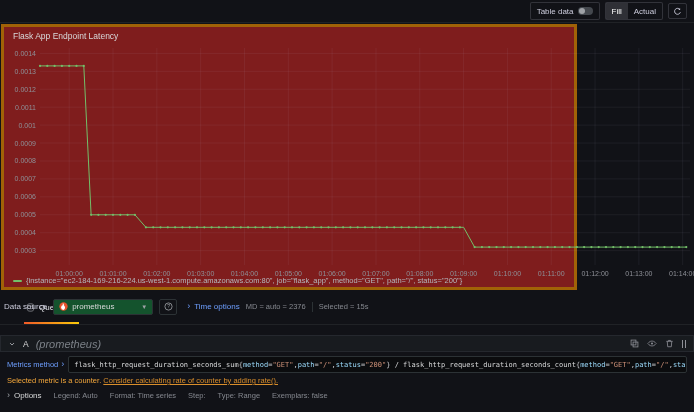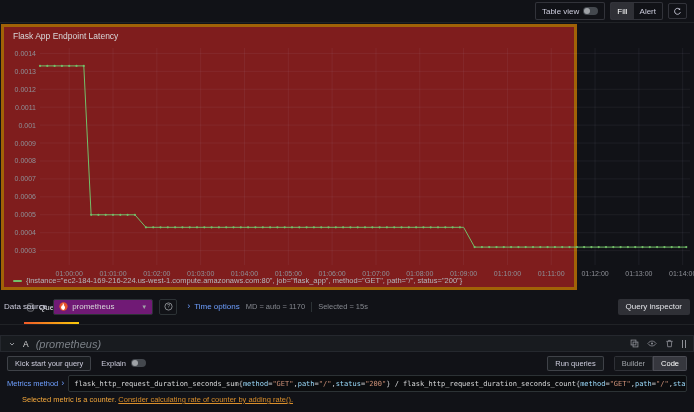--- a/index.html
+++ b/index.html
@@ -25,21 +25,21 @@
   .tabs{position:absolute;top:291px;left:0;right:0;height:34px;display:flex;align-items:center;gap:18px;padding:0 26px;border-bottom:1px solid #202226;box-sizing:border-box;}
   .tab{display:flex;align-items:center;gap:4px;height:100%;position:relative;cursor:pointer;}
   .tab .tab-label{font-size:8px;color:#9fa3a8;}
   .tab.active .tab-label{color:#e3e4e8;font-weight:500;}
   .tab.active::after{content:'';position:absolute;left:-2px;right:-2px;bottom:0;height:2px;background:linear-gradient(90deg,#f05a28,#fbca0a);}
   .badge{font-size:6.5px;background:#2d3137;color:#c7c9cc;border-radius:6px;min-width:8px;height:9px;line-height:9px;text-align:center;padding:0 2px;}
   .tab-ic{color:#8e9097;display:flex;}
   
   .ds-row{position:absolute;top:296px;left:0;right:0;height:21px;display:flex;align-items:center;gap:6px;padding:0 4px;box-sizing:border-box;}
   .ds-label{font-size:8px;color:#ccccdc;}
-  .ds-picker{display:flex;align-items:center;gap:4px;width:100px;height:16px;border:1px solid #2c3235;border-radius:2px;background:#701a75;padding:0 5px;box-sizing:border-box;}
+  .ds-picker{display:flex;align-items:center;gap:4px;width:100px;height:16px;border:1px solid #2c3235;border-radius:2px;background:#14532d;padding:0 5px;box-sizing:border-box;}
   .ds-picker .ds-name{font-size:8px;color:#d8d9da;flex:1;}
   .icon-btn{width:18px;height:16px;border:1px solid #2c3235;border-radius:2px;display:flex;align-items:center;justify-content:center;box-sizing:border-box;color:#9fa2a7;}
   .qo-link{display:flex;align-items:center;gap:4px;font-size:8px;color:#6e9fff;margin-left:4px;}
   .qo-chev{font-size:9px;line-height:1;color:#6e9fff;}
   .qo-summary{font-size:7.5px;color:#85888f;}
   .vdiv{width:1px;height:10px;background:#2c3235;}
   .spacer{flex:1;}
   .btn-secondary{height:16px;display:flex;align-items:center;padding:0 8px;font-size:8px;color:#e3e4e8;background:rgba(204,204,220,.16);border:none;border-radius:2px;}
   
   .qcard{position:absolute;top:335px;left:0;right:0;bottom:0;}
@@ -53,41 +53,41 @@
   .btn-outline{height:15px;display:flex;align-items:center;padding:0 7px;font-size:7.5px;color:#ccccdc;background:#181b1f;border:1px solid rgba(204,204,220,.22);border-radius:2px;box-sizing:border-box;}
   .explain{display:flex;align-items:center;gap:5px;font-size:7.5px;color:#ccccdc;}
   .seg{display:flex;height:15px;border-radius:2px;overflow:hidden;}
   .seg .seg-item{display:flex;align-items:center;padding:0 7px;font-size:7.5px;color:#9fa3a8;background:#16181c;border:1px solid rgba(204,204,220,.14);box-sizing:border-box;}
   .seg .seg-item.selected{background:rgba(204,204,220,.2);color:#fff;}
   .qeditor{display:flex;align-items:stretch;gap:4px;margin:4px 7px 0;}
   .mb-label{display:flex;align-items:center;gap:3px;font-size:7.5px;color:#6e9fff;white-space:nowrap;}
   .promql{flex:1;height:17px;background:#0b0c0e;border:1px solid #2c3235;border-radius:2px;display:flex;align-items:center;padding:0 5px;font-family:"DejaVu Sans Mono",monospace;font-size:7px;white-space:nowrap;overflow:hidden;box-sizing:border-box;}
   .t-metric{color:#d8d9da}.t-punct{color:#c8c9ce}.t-op{color:#d8d9da}
   .t-label{color:#9cdcfe}.t-string{color:#ce9178}
-  .qwarning{padding:3px 22px 0;font-size:7.5px;color:#f3a73b;}
+  .qwarning{padding:3px 7px 0;font-size:7.5px;color:#f3a73b;}
   .qwarning .warn-link{color:#d98e2b;text-decoration:underline;cursor:pointer;}
   .qoptions{display:flex;align-items:center;gap:12px;padding:5px 7px 0;font-size:7.5px;color:#85888f;}
   .qoptions .opt-title{font-size:8px;color:#d8d9da;font-weight:500;}
   .opt-chev{color:#9fa2a7;font-size:9px;}
 </style>
 </head>
 <body>
 
 <div class="screen">
 
   <div class="toolbar">
     <div class="tb-group">
       <div class="tb-item">
-        <span>Table view</span>
+        <span>Table data</span>
         <span class="toggle"></span>
       </div>
     </div>
     <div class="tb-group">
       <div class="tb-item selected">Fill</div>
-      <div class="tb-item">Alert</div>
+      <div class="tb-item">Actual</div>
     </div>
     <div class="tb-btn">
       <span>
         <svg width="9" height="9" viewBox="0 0 10 10">
             <path d="M8.2 5.8A3.3 3.3 0 1 1 7.6 2.7" fill="none" stroke="#ccccdc" stroke-width="1"></path>
             <path d="M7.9 1.2v2h-2z" fill="#ccccdc"></path>
           </svg>
       </span>
     </div>
   </div>
@@ -286,25 +286,24 @@
         <svg width="9" height="9" viewBox="0 0 10 10">
             <circle cx="5" cy="5" r="4" fill="none" stroke="currentColor" stroke-width="0.9"></circle>
             <text x="5" y="7" text-anchor="middle" font-size="5.5" fill="currentColor" font-family="Liberation Sans, sans-serif">?</text>
           </svg>
       </span>
     </div>
     <div class="qo-link">
       <span class="qo-chev">›</span>
       <span>Time options</span>
     </div>
-    <span class="qo-summary">MD = auto = 1170</span>
+    <span class="qo-summary">MD = auto = 2376</span>
     <span class="vdiv"></span>
     <span class="qo-summary">Selected = 15s</span>
     <span class="spacer"></span>
-    <button class="btn-secondary">Query inspector</button>
   </div>
 
   <div class="qcard">
     <div class="qheader">
       <span>
         <svg width="8" height="8" viewBox="0 0 10 10">
             <path d="M2.5 3.8 5 6.3l2.5-2.5" fill="none" stroke="#9fa2a7" stroke-width="1.2"></path>
           </svg>
       </span>
       <span class="qref">A</span>
@@ -327,33 +326,20 @@
               <path d="M1.5 2.6h7M3.8 2.6v-1h2.4v1M2.5 2.6l.5 6h4l.5-6" fill="none" stroke="currentColor" stroke-width="0.9"></path>
             </svg>
         </span>
         <span class="drag-handle">
             <i></i>
             <i></i>
           </span>
       </div>
     </div>
 
-    <div class="qtoolbar">
-      <button class="btn-outline">Kick start your query</button>
-      <div class="explain">
-        <span>Explain</span>
-        <span class="toggle"></span>
-      </div>
-      <span class="spacer"></span>
-      <button class="btn-outline">Run queries</button>
-      <div class="seg">
-        <div class="seg-item">Builder</div>
-        <div class="seg-item selected">Code</div>
-      </div>
-    </div>
 
     <div class="qeditor">
       <div class="mb-label">
         <span>Metrics method</span>
         <span class="qo-chev">›</span>
       </div>
       <div class="promql">
         <span><span class="t-metric">flask_http_request_duration_seconds_sum</span><span class="t-punct">{</span><span class="t-label">method</span><span class="t-punct">=</span><span class="t-string">"GET"</span><span class="t-punct">,</span><span class="t-label">path</span><span class="t-punct">=</span><span class="t-string">"/"</span><span class="t-punct">,</span><span class="t-label">status</span><span class="t-punct">=</span><span class="t-string">"200"</span><span class="t-punct">}</span><span class="t-op"> / </span><span class="t-metric">flask_http_request_duration_seconds_count</span><span class="t-punct">{</span><span class="t-label">method</span><span class="t-punct">=</span><span class="t-string">"GET"</span><span class="t-punct">,</span><span class="t-label">path</span><span class="t-punct">=</span><span class="t-string">"/"</span><span class="t-punct">,</span><span class="t-label">status</span></span>
       </div>
     </div>

